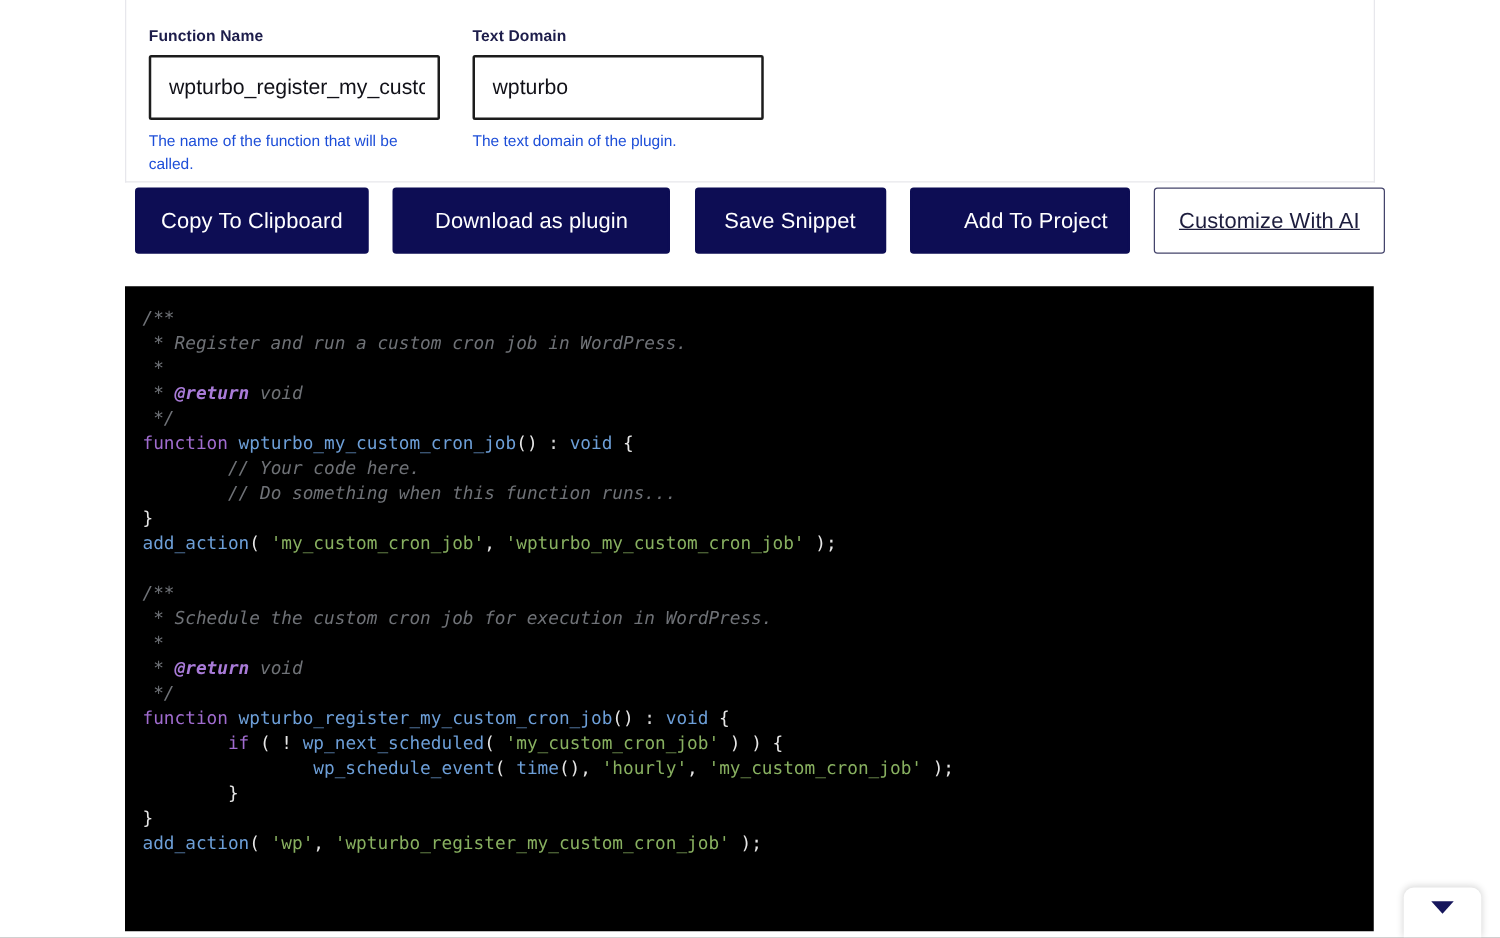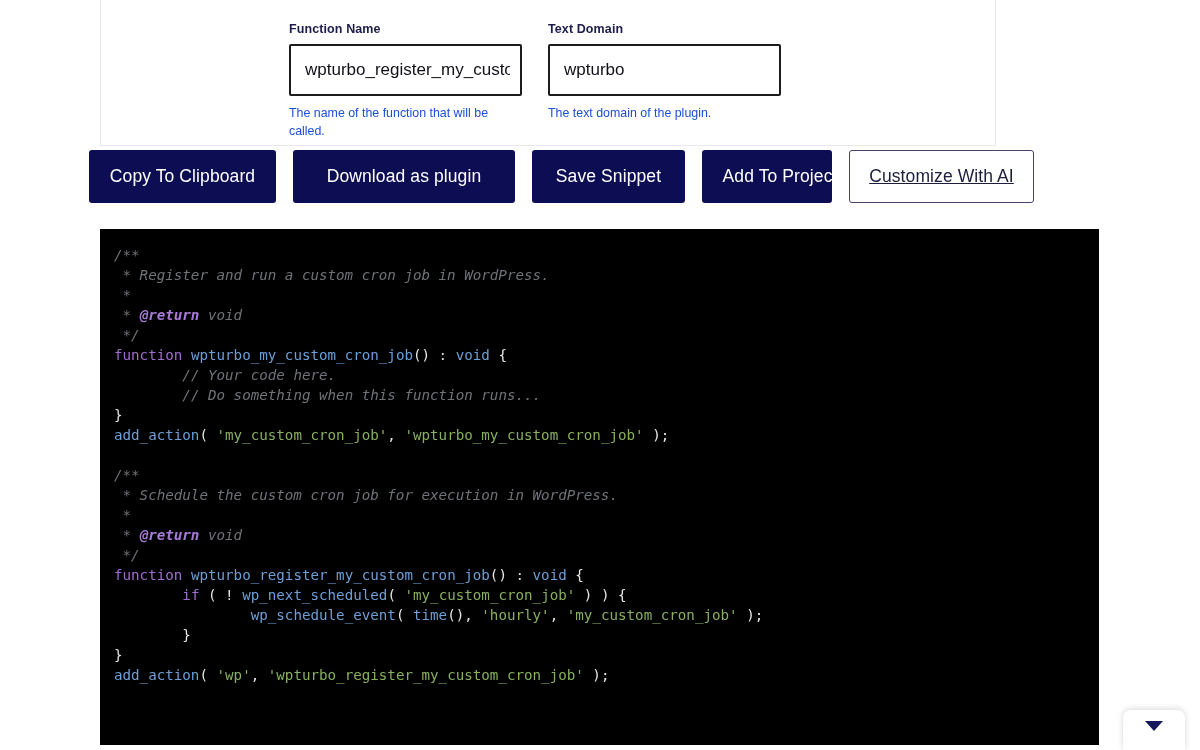--- a/index.html
+++ b/index.html
@@ -19,28 +19,27 @@
     width: 1200px;
     height: 750px;
     background: #ffffff;
   }
 
   
   .form-card {
     position: absolute;
     left: 100px;
     top: 0px;
-    width: 896px;
+    width: 1000px;
     height: 146px;
     background: #ffffff;
     border: 1px solid #e7e7ec;
     border-top: none;
     display: flex;
     padding: 22px 18px 0 18px;
-    justify-content: center;
   }
 
   .field-group {
     width: 233px;
     margin-right: 26px;
   }
 
   .field-label {
     font-size: 12.5px;
     font-weight: bold;
@@ -70,25 +69,26 @@
     margin-top: 8px;
     font-size: 12.4px;
     line-height: 1.46;
     color: #1d4ed8;
     max-width: 214px;
   }
 
   
   .btn-row {
     position: absolute;
-    left: 89px;
+    left: 108px;
     top: 150px;
     width: 1000px;
     display: flex;
     gap: 17px;
+    justify-content: space-between;
   }
 
   .btn {
     height: 53px;
     border-radius: 3px;
     font-family: "Liberation Sans", sans-serif;
     font-size: 17.5px;
     font-weight: 500;
     letter-spacing: .1px;
     display: flex;
@@ -109,21 +109,21 @@
   .btn-outline {
     background: #ffffff;
     color: #1d1d3d;
     border: 1.5px solid #44446b;
     text-decoration: underline;
   }
 
   .btn-w1 { width: 187px; }
   .btn-w2 { width: 222px; }
   .btn-w3 { width: 153px; }
-  .btn-w4 { width: 130px; padding-left: 48px; }
+  .btn-w4 { width: 176px; padding-left: 48px; }
   .btn-w5 { width: 185px; }
 
   
   .code-block {
     position: absolute;
     left: 100px;
     top: 229px;
     width: 999px;
     height: 516px;
     background: #000000;

